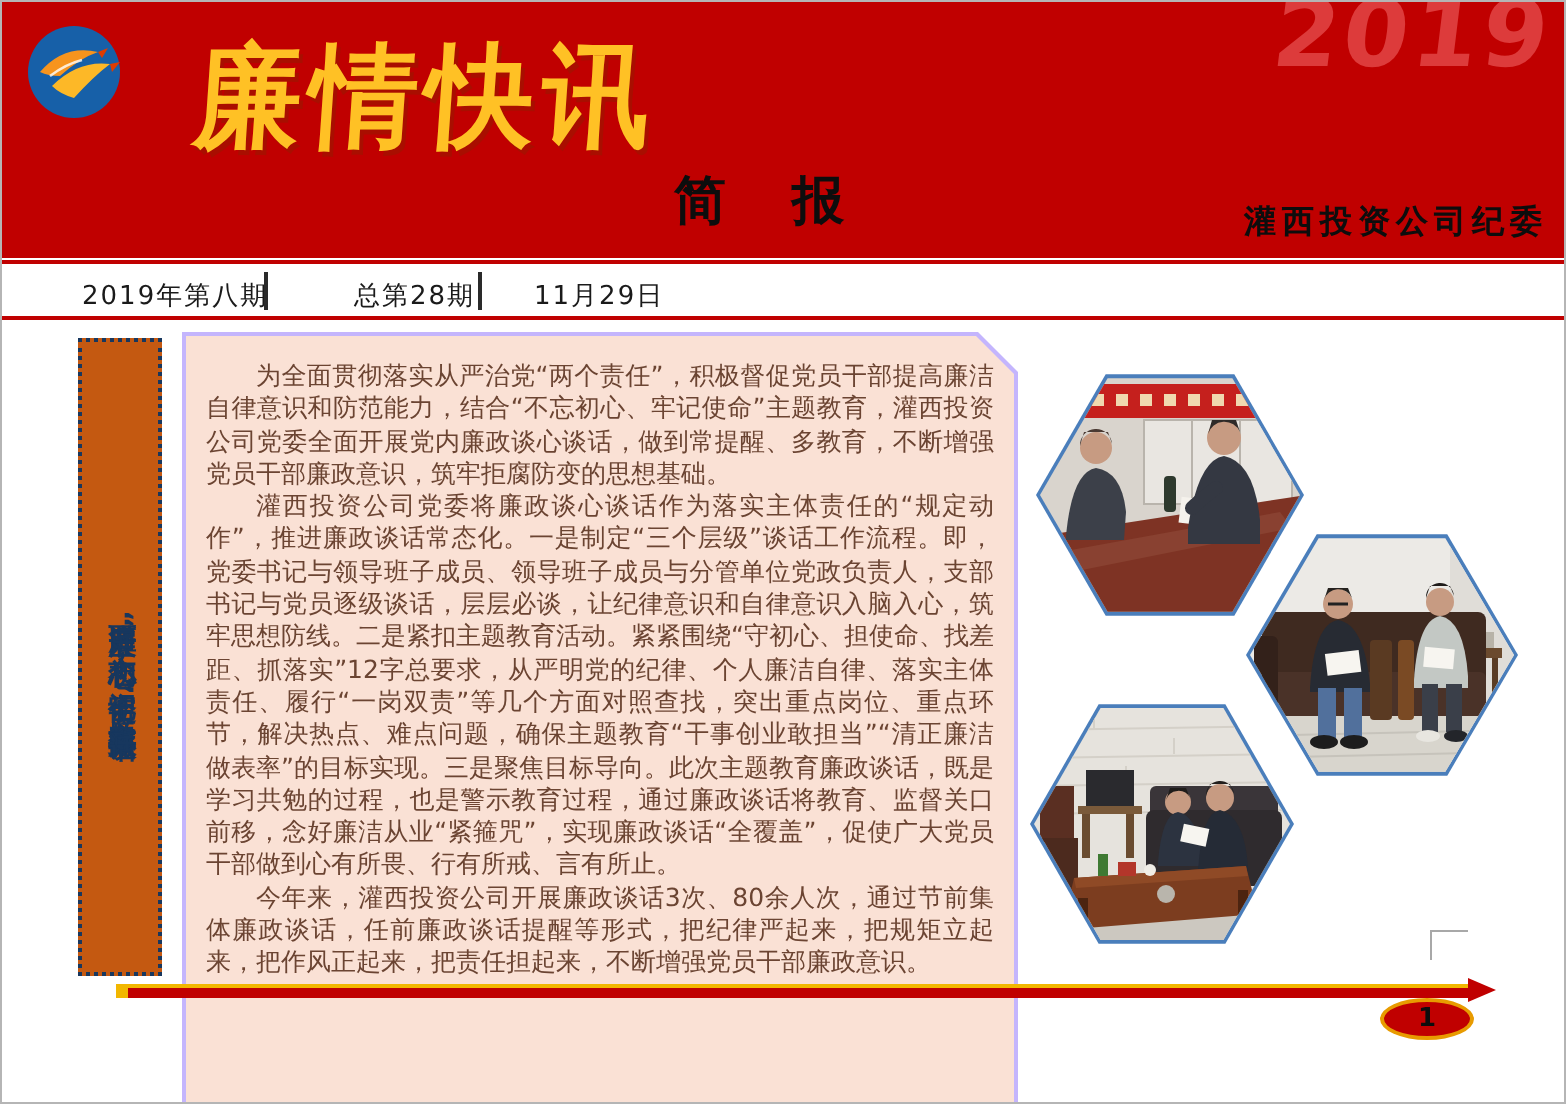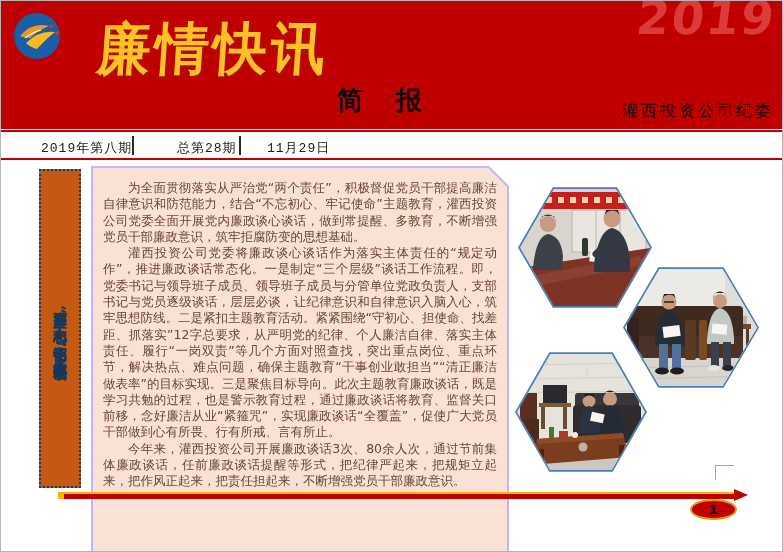--- a/index.html
+++ b/index.html
@@ -13,28 +13,28 @@
   .logo { position:absolute; left:12px; top:11px; width:48px; height:48px; }
   .masthead-title { position:absolute; left:96px; top:12px; font-size:54px; font-weight:bold;
           color:#ffc125; letter-spacing:4px; transform:skewX(-4deg) scaleY(1.04);
           text-shadow:2px 2px 0 rgba(110,50,0,.28); white-space:nowrap; }
   .masthead-sub { position:absolute; left:336px; top:41px; font-size:26px; font-weight:bold;
           color:#0d0d0d; letter-spacing:12px; white-space:nowrap;margin-top:41px; }
   .masthead-pinyin { position:absolute; left:152px; top:87px; font-size:12px; font-weight:bold;
           color:#c9a416; letter-spacing:3.5px; white-space:nowrap; }
   .year-badge { position:absolute; right:8px; top:-11px; font-size:47px; font-weight:900;
           color:#dd3b3b; letter-spacing:2px; transform:skewX(-7deg); }
-  .org-name { position:absolute; right:10px; top:100px; font-size:16px; font-weight:normal;
+  .org-name { position:absolute; right:10px; top:100px; font-size:16px; font-weight:bold;
           color:#0d0d0d; letter-spacing:3px; white-space:nowrap;margin-left:20px; }
 
   
   .rule { position:absolute; left:0; width:783px; height:2px; background:#c00000; }
   .rule-top { top:129px; } .rule-bottom { top:157px; }
   .issue-item { position:absolute; top:138px; font-size:13px; color:#1a1a1a;
-          letter-spacing:1px; white-space:nowrap;font-family:Liberation Mono, monospace; }
+          letter-spacing:1px; white-space:nowrap; }
   .issue-no { left:40px; } .issue-vol { left:176px; } .issue-date { left:266px; }
   .vdivider { position:absolute; top:135px; width:2px; height:19px; background:#2a2a2a; }
   .vd1 { left:131px; } .vd2 { left:238px; }
 
   
   .side-bar { position:absolute; left:38px; top:168px; width:42px; height:319px;
           background:#c45911; border:2px dotted #17375e;
           display:flex; align-items:center; justify-content:center; }
   .side-bar span { writing-mode:vertical-rl; font-size:14px; font-weight:bold;
           color:#17375e; letter-spacing:1px; line-height:1.1; }

